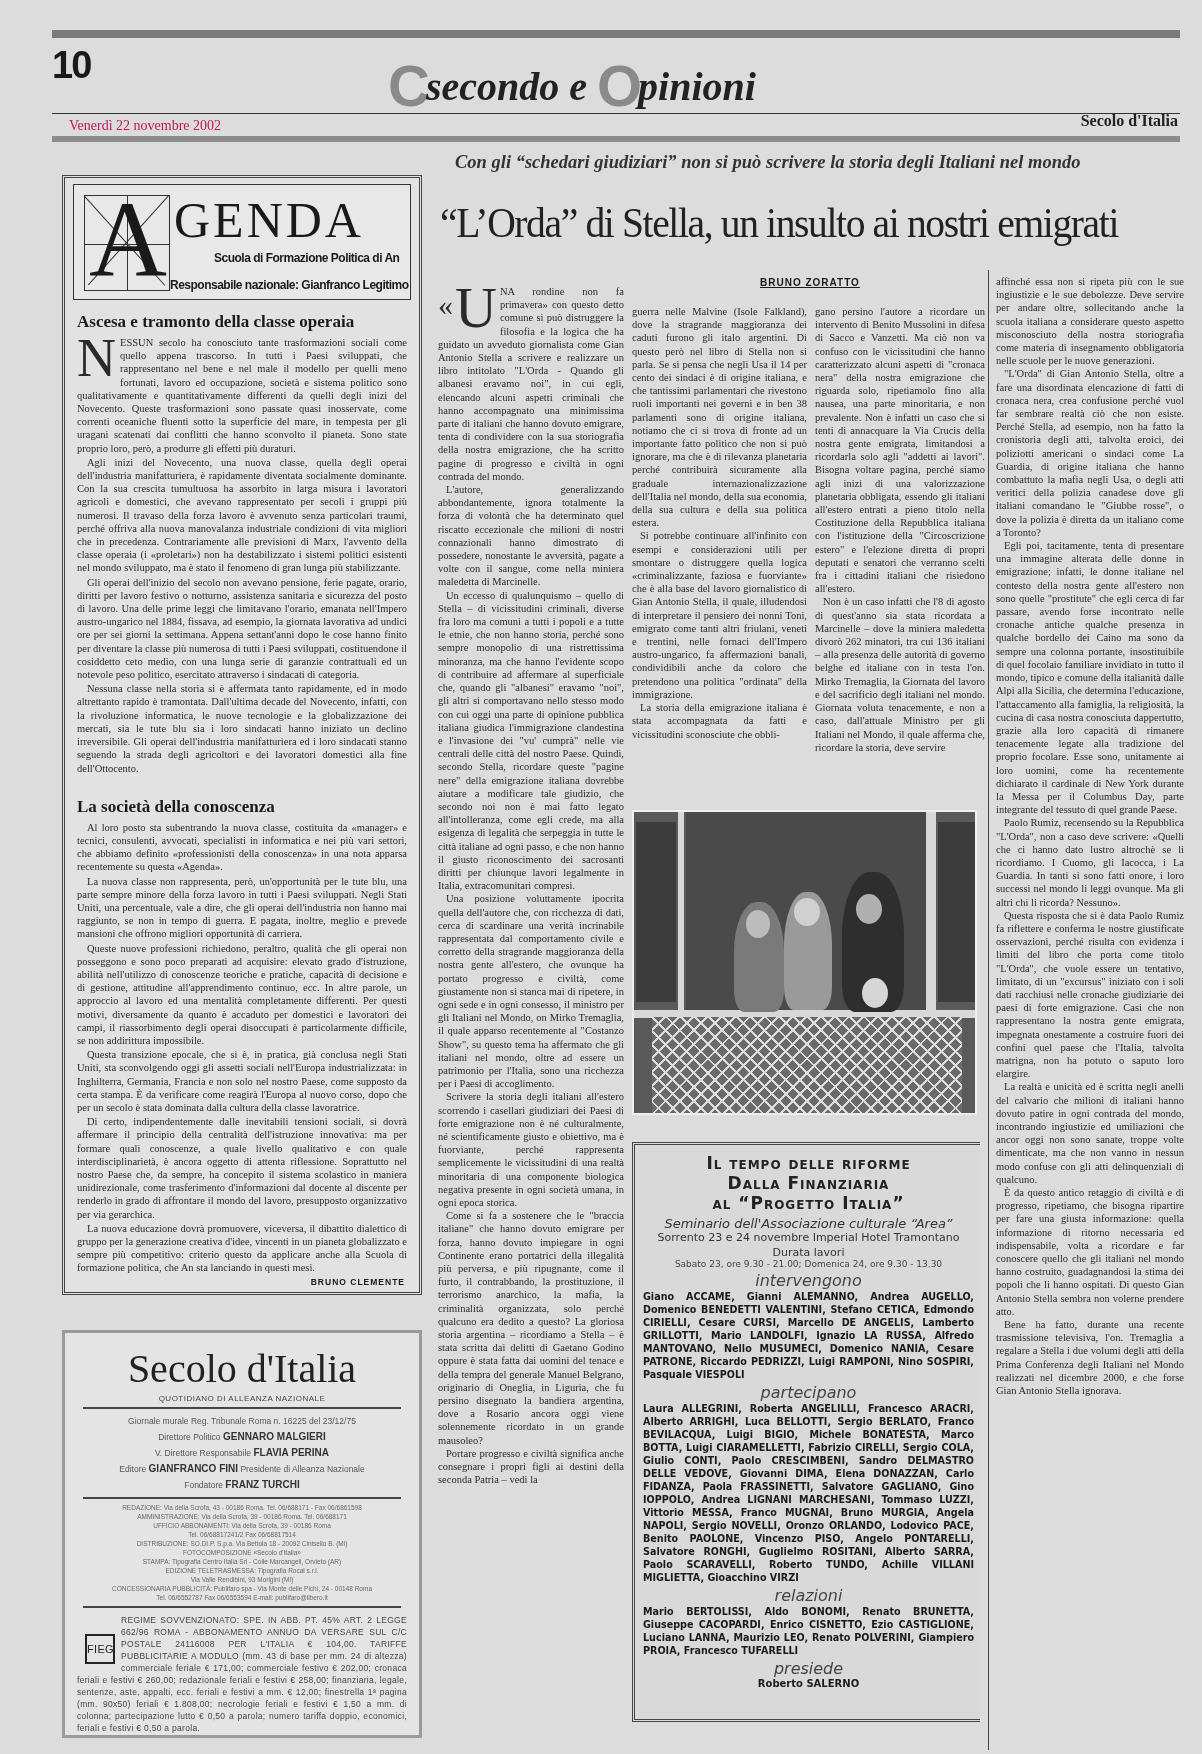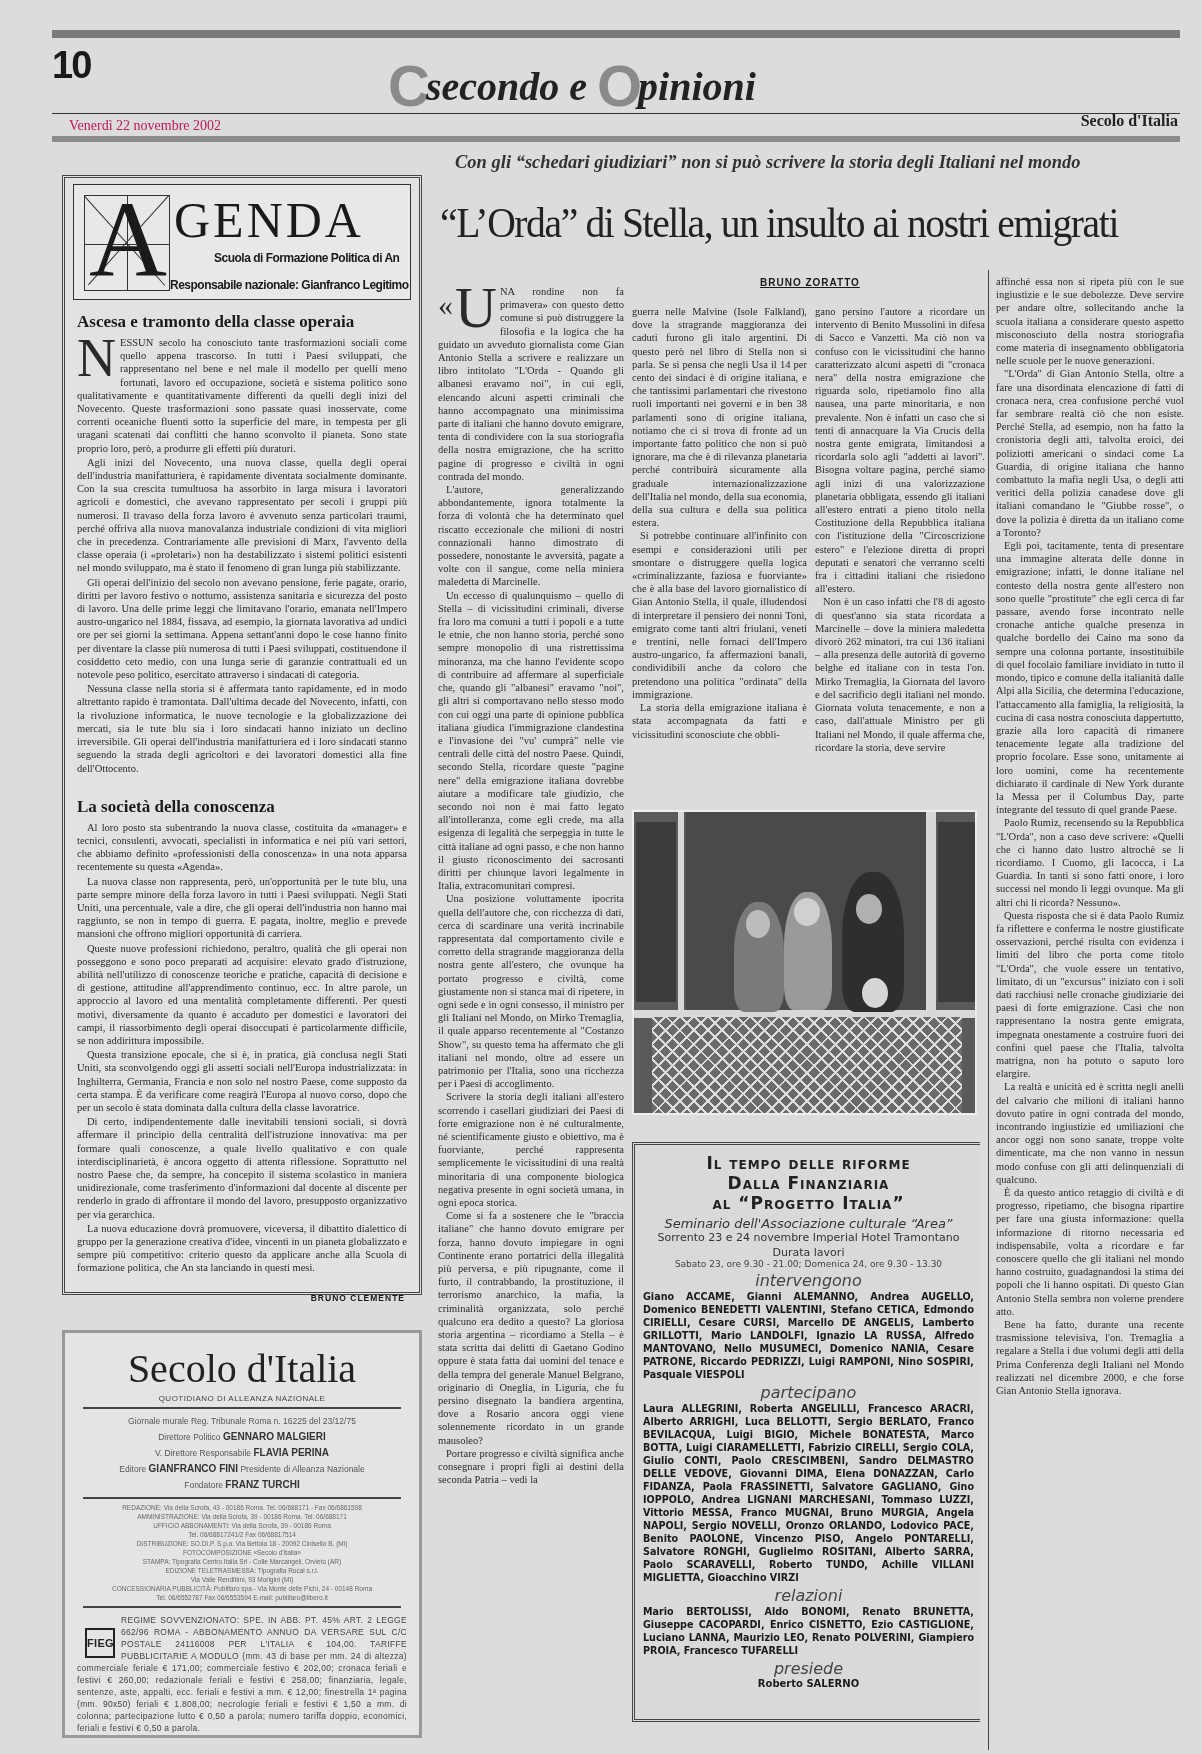--- a/index.html
+++ b/index.html
@@ -21,32 +21,32 @@
   .agenda-logo { position: absolute; left: 10px; top: 10px; width: 86px; height: 96px; border: 1px solid #333; }
   .agenda-logo .A { position: absolute; left: 4px; top: -10px; font-size: 108px; font-family: "Liberation Serif", serif; line-height: 1; }
   .agenda-logo .gl { position: absolute; background: #333; }
   .agenda-word { position: absolute; left: 100px; top: 6px; font-size: 50px; letter-spacing: 3px; font-family: "Liberation Serif", serif; }
   .agenda-sub1 { position: absolute; left: 140px; top: 66px; font-family: "Liberation Sans", sans-serif; font-size: 12px; font-weight: bold; letter-spacing: -0.5px; }
   .agenda-sub2 { position: absolute; left: 96px; top: 93px; font-family: "Liberation Sans", sans-serif; font-size: 12px; font-weight: bold; letter-spacing: -0.5px; }
   .agenda h2 { font-size: 17px; font-weight: bold; margin: 12px 0 4px 4px; }
   .body-text { font-size: 10.5px; line-height: 13.2px; text-align: justify; color: #2a2a2a; padding: 0 4px; }
   .body-text p { text-indent: 10px; margin-bottom: 1px; }
   .dropcap { float: left; font-size: 54px; line-height: 44px; margin: 0 4px 0 0; font-family: "Liberation Serif", serif; }
-  .sig { text-align: right; font-family: "Liberation Sans", sans-serif; font-size: 8.5px; font-weight: bold; letter-spacing: 1px; padding-right: 6px; margin-top: 18px; }
+  .sig { text-align: right; font-family: "Liberation Sans", sans-serif; font-size: 8.5px; font-weight: bold; letter-spacing: 1px; padding-right: 6px; margin-top: 2px; }
 
   
   .mast { position: absolute; left: 62px; top: 1330px; width: 360px; height: 408px; border: 3px solid #9a9a9a; background: #e4e4e4; padding: 10px 12px; text-align: center; font-family: "Liberation Sans", sans-serif; }
   .mast-name { font-family: "Liberation Serif", serif; font-size: 40px; color: #222; margin-top: 2px; }
   .mast-sub { font-size: 8px; letter-spacing: 0.5px; color: #444; margin-top: 2px; }
   .mast-rule { height: 2px; border-top: 1px solid #444; border-bottom: 1px solid #444; margin: 4px 6px; }
   .mast-line { font-size: 8.5px; color: #555; line-height: 16px; }
   .mast-line b { color: #333; font-size: 10px; }
   .mast-small { font-size: 6.5px; color: #666; line-height: 9px; }
   .mast-reg { font-size: 8.5px; color: #444; line-height: 12px; text-align: justify; margin-top: 6px; letter-spacing: 0.3px; }
-  .fieg { float: left; width: 30px; height: 30px; border: 2px solid #222; font-weight: bold; font-size: 11px; line-height: 26px; margin: 14px 6px 2px 8px; color: #222; }
+  .fieg { float: left; width: 30px; height: 30px; border: 2px solid #222; font-weight: normal; font-size: 11px; line-height: 26px; margin: 20px 6px 2px 8px; color: #222; }
 
   
   .kicker { position: absolute; left: 455px; top: 152px; font-style: italic; font-size: 18.5px; color: #333; white-space: nowrap; font-weight: bold; }
   .headline { position: absolute; left: 440px; top: 198px; font-size: 43px; letter-spacing: -1.5px; color: #222; white-space: nowrap; transform: scaleX(0.92); transform-origin: left; }
   .byline { position: absolute; left: 760px; top: 277px; font-family: "Liberation Sans", sans-serif; font-size: 10px; font-weight: bold; letter-spacing: 1px; text-decoration: underline; }
   .col { position: absolute; font-size: 10.5px; line-height: 13.2px; text-align: justify; color: #2a2a2a; overflow: hidden; }
   .col p { text-indent: 8px; }
   .col1 { left: 438px; top: 285px; width: 186px; height: 1415px; }
   .col2 { left: 632px; top: 305px; width: 175px; height: 490px; }
   .col3 { left: 815px; top: 305px; width: 170px; height: 490px; }

